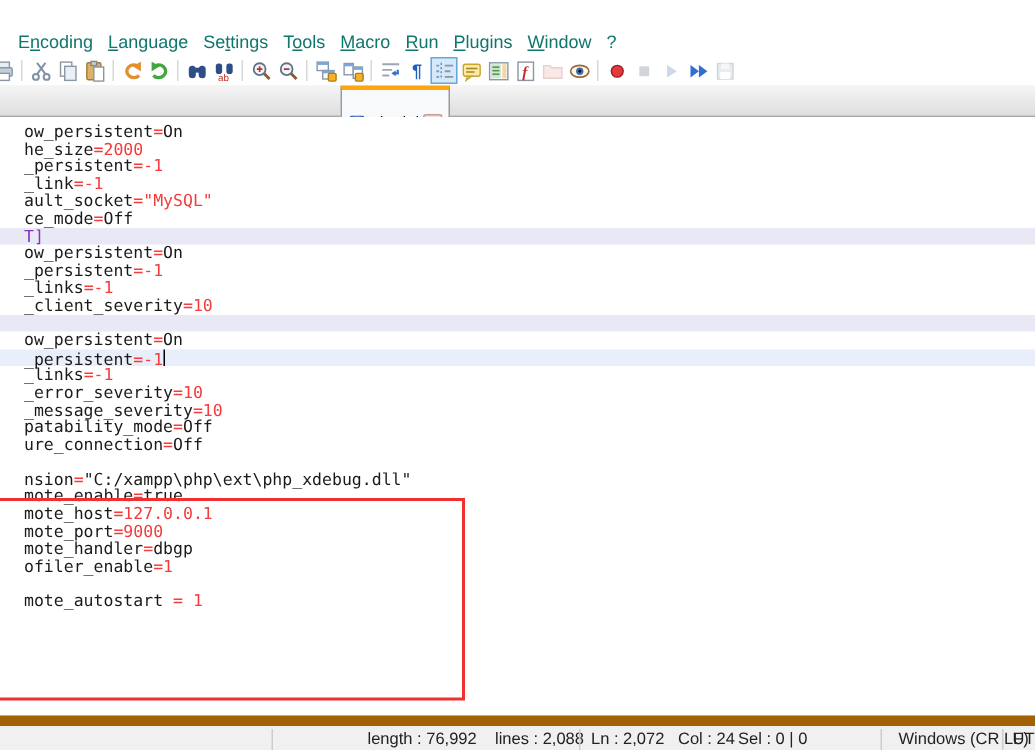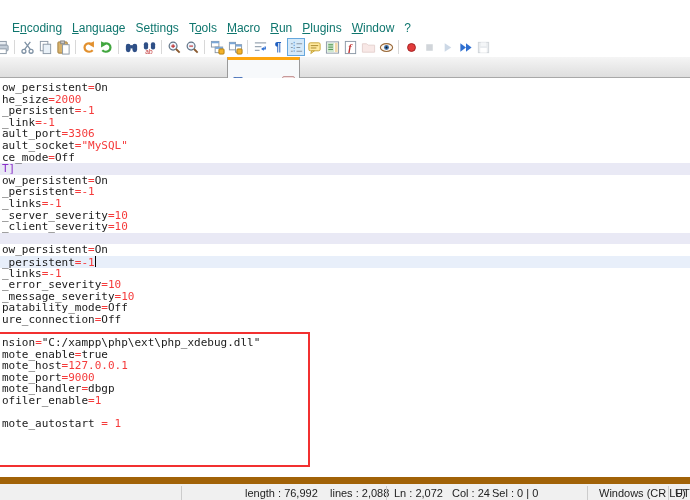--- a/index.html
+++ b/index.html
@@ -31,21 +31,21 @@
     border:1px solid #9a9a9a;border-bottom:none;border-top:3px solid #fda50f;
     display:flex;align-items:center;padding:14px 4px;gap:3px}
   .tab-save svg{width:12px;height:12px;display:block}
   .tab-label{font-size:11px;color:#111}
   .tab-close{font-size:8px;color:#9c3434;border:1px solid #c79999;background:#f2dede;
     width:11px;height:11px;line-height:10px;text-align:center;border-radius:2px;cursor:default}
   
   .editor{position:absolute;top:78px;left:0;right:0;height:399px;background:#fff;overflow:hidden}
   .lines{position:absolute;top:4px;left:0;right:0}
   .line{height:11.6px;line-height:11.6px;font-family:"DejaVu Sans Mono",monospace;
-    font-size:11px;white-space:pre;padding-left:2px;color:#1a1a1a}
+    font-size:11px;white-space:pre;padding-left:16px;color:#1a1a1a}
   .line.section{background:#e9e9f5}
   .line.current{background:#e8effa}
   .tk-k{color:#1a1a1a}
   .tk-r{color:#f53b3b}
   .tk-sec{color:#8a30c9}
   .caret{display:inline-block;width:1px;height:11px;background:#000;vertical-align:-1px}
   .redbox{position:absolute;left:-5px;top:254px;width:311px;height:131px;
     border:2px solid #f23030;pointer-events:none}
   
   .statusbar{position:absolute;top:477px;left:0;right:0;height:19px;background:#f0f0f0;
@@ -250,28 +250,26 @@
     <span class="tab-close">✕</span>
   </div>
 </div>
 
 <div class="editor">
   <div class="lines" id="editor-lines">
       <div class="line"><span class="tk-k">ow_persistent</span><span class="tk-r">=</span><span class="tk-k">On</span></div>
       <div class="line"><span class="tk-k">he_size</span><span class="tk-r">=</span><span class="tk-r">2000</span></div>
       <div class="line"><span class="tk-k">_persistent</span><span class="tk-r">=</span><span class="tk-r">-1</span></div>
       <div class="line"><span class="tk-k">_link</span><span class="tk-r">=</span><span class="tk-r">-1</span></div>
-      <div class="line"><span class="tk-k">ault_port</span><span class="tk-r">=</span><span class="tk-r">3306</span></div>
       <div class="line"><span class="tk-k">ault_socket</span><span class="tk-r">=</span><span class="tk-r">"MySQL"</span></div>
       <div class="line"><span class="tk-k">ce_mode</span><span class="tk-r">=</span><span class="tk-k">Off</span></div>
       <div class="line section"><span class="tk-sec">T]</span></div>
       <div class="line"><span class="tk-k">ow_persistent</span><span class="tk-r">=</span><span class="tk-k">On</span></div>
       <div class="line"><span class="tk-k">_persistent</span><span class="tk-r">=</span><span class="tk-r">-1</span></div>
       <div class="line"><span class="tk-k">_links</span><span class="tk-r">=</span><span class="tk-r">-1</span></div>
-      <div class="line"><span class="tk-k">_server_severity</span><span class="tk-r">=</span><span class="tk-r">10</span></div>
       <div class="line"><span class="tk-k">_client_severity</span><span class="tk-r">=</span><span class="tk-r">10</span></div>
       <div class="line section"></div>
       <div class="line"><span class="tk-k">ow_persistent</span><span class="tk-r">=</span><span class="tk-k">On</span></div>
       <div class="line current"><span class="tk-k">_persistent</span><span class="tk-r">=</span><span class="tk-r">-1</span><span class="caret"></span></div>
       <div class="line"><span class="tk-k">_links</span><span class="tk-r">=</span><span class="tk-r">-1</span></div>
       <div class="line"><span class="tk-k">_error_severity</span><span class="tk-r">=</span><span class="tk-r">10</span></div>
       <div class="line"><span class="tk-k">_message_severity</span><span class="tk-r">=</span><span class="tk-r">10</span></div>
       <div class="line"><span class="tk-k">patability_mode</span><span class="tk-r">=</span><span class="tk-k">Off</span></div>
       <div class="line"><span class="tk-k">ure_connection</span><span class="tk-r">=</span><span class="tk-k">Off</span></div>
       <div class="line"></div>

